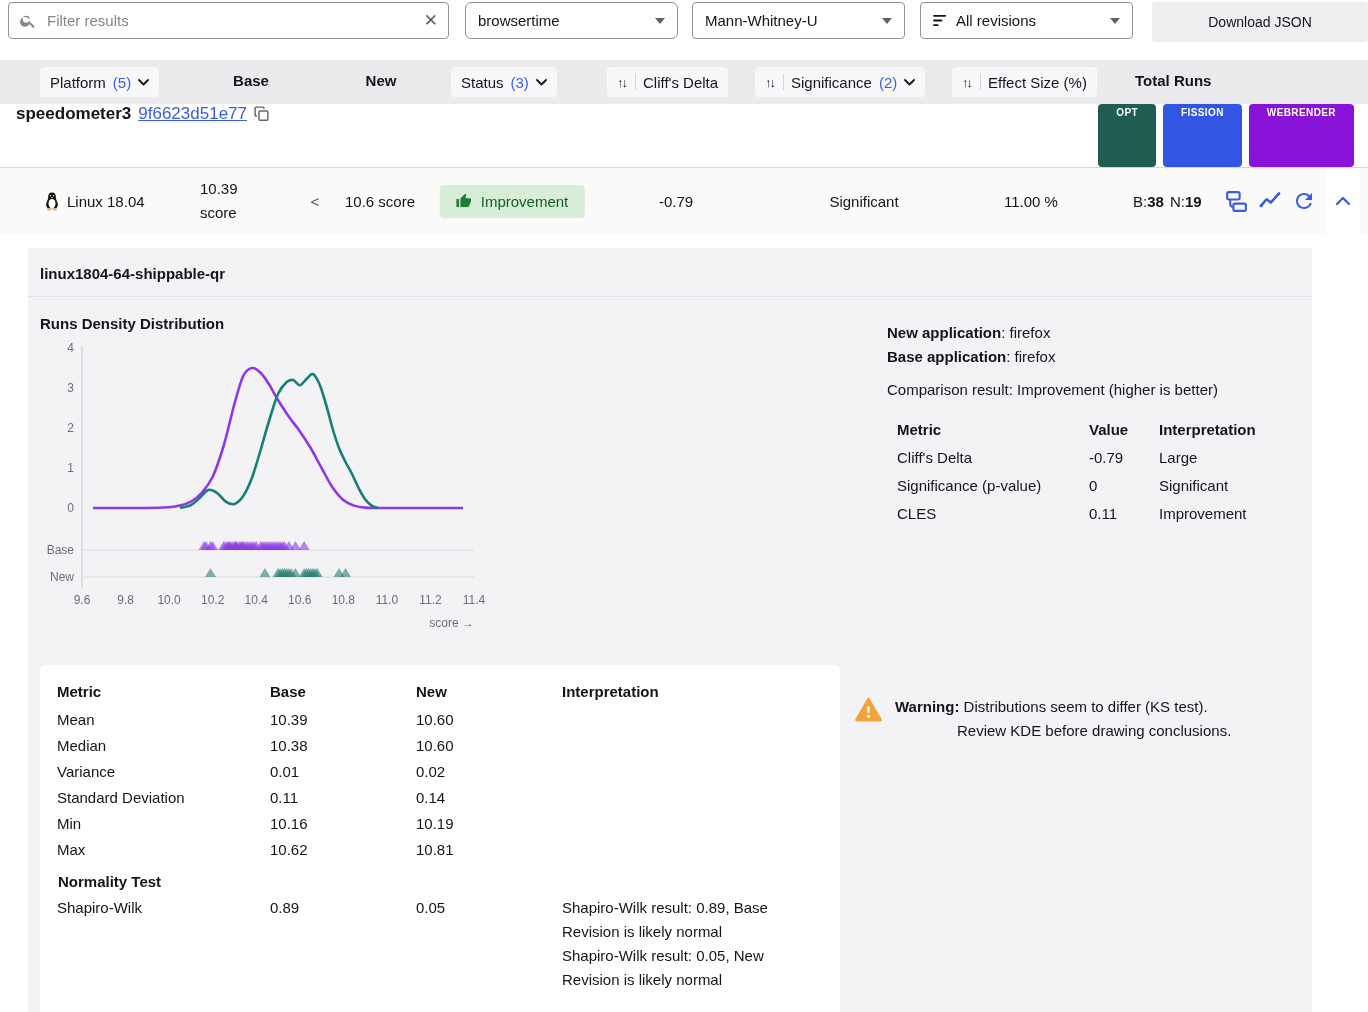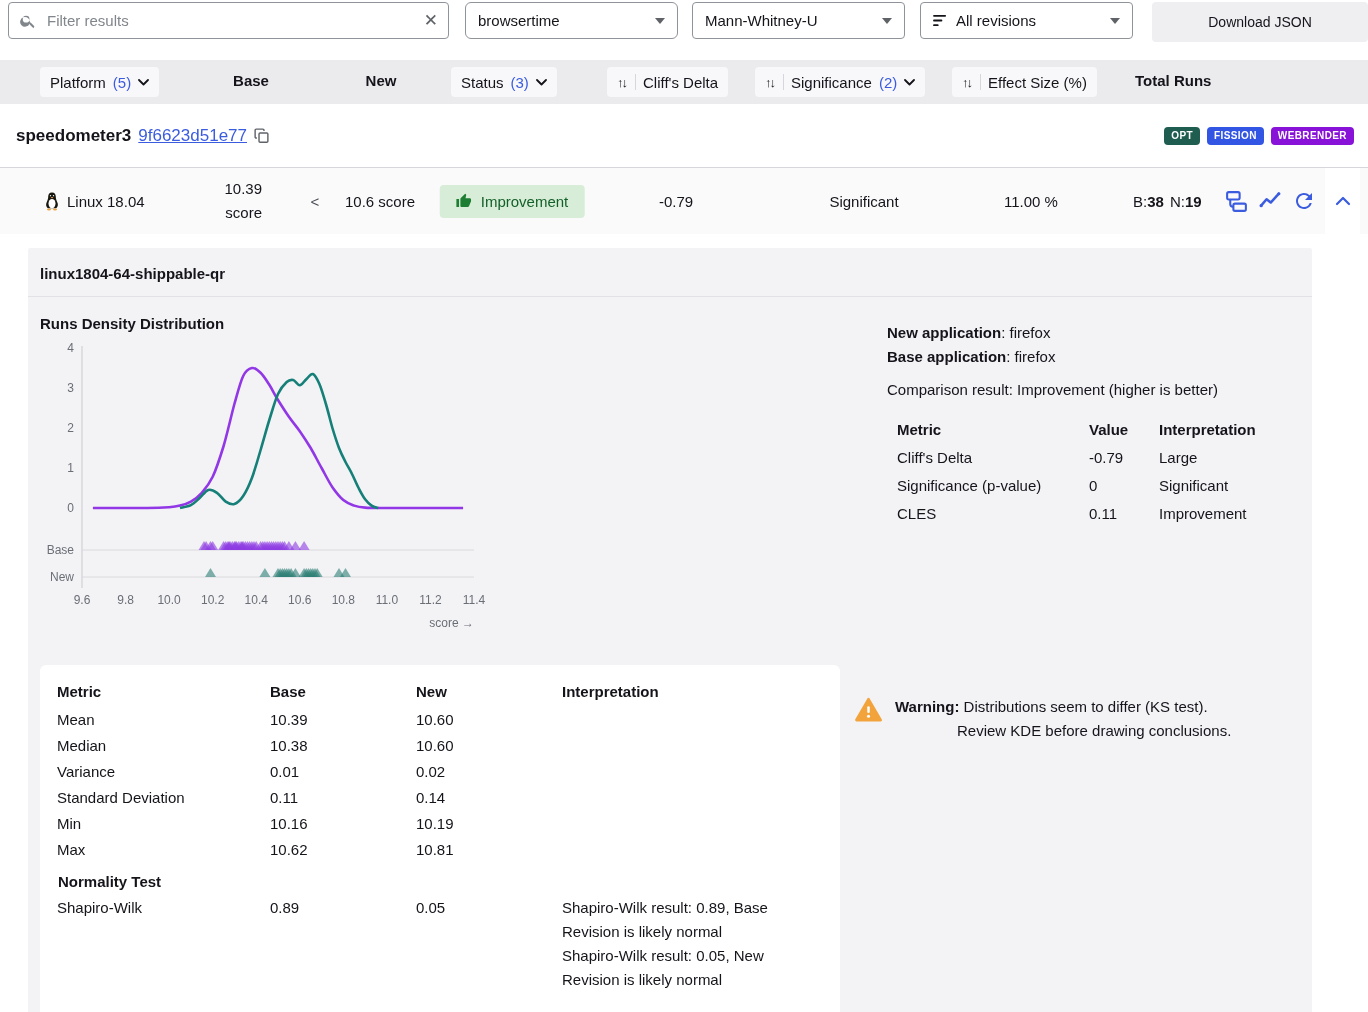--- a/index.html
+++ b/index.html
@@ -32,34 +32,34 @@
   .band { position:relative; height:44px; background:#ebebee; }
   .band .chip {
     position:absolute; top:7px; height:30px; background:#f8f8fa; border-radius:4px;
     display:inline-flex; align-items:center; padding:0 10px; gap:7px; cursor:pointer; white-space:nowrap;
   }
   .count { color:#3b5cdf; }
   .chip-divider { width:1px; height:16px; background:#d6d6db; }
   .sort-arrows { font-size:13px; letter-spacing:-2px; color:#15141a; padding-right:2px; }
   .band .col-head { position:absolute; top:12px; font-weight:bold; transform:translateX(-50%); white-space:nowrap; }
   .band .col-head-left { position:absolute; top:12px; font-weight:bold; white-space:nowrap; }
-  .title-row { height:63px; display:flex; align-items:center; padding:0 14px 0 16px; }
+  .title-row { height:63px; display:flex; padding:0 14px 0 16px; }
   .suite-name { font-size:17px; font-weight:bold; }
   .rev-link { font-size:17px; color:#3b5cdf; text-decoration:underline; margin-left:7px; cursor:pointer; }
   .copy-btn { margin-left:6px; display:inline-flex; cursor:pointer; }
   .badge-group { margin-left:auto; display:flex; gap:7px; }
   .suite-badge {
     color:#fff; font-size:10px; font-weight:bold; letter-spacing:.4px;
-    padding:4px 7px; border-radius:4px; line-height:1;
+    padding:4px 18px; border-radius:4px; line-height:1;
   }
   .divider { border:none; border-top:1px solid #d7d7db; margin:0; }
   .result-row { position:relative; height:66px; background:#fafafb; }
   .cell-platform { position:absolute; left:44px; top:0; height:66px; display:flex; align-items:center; gap:7px; }
   .cell-center { position:absolute; top:0; height:66px; display:flex; align-items:center; justify-content:center; transform:translateX(-50%); }
-  .base-score { left:231px; width:62px; text-align:right; line-height:1.6; }
+  .base-score { left:231px; width:62px; text-align:left; line-height:1.6; }
   .lt-sign { left:315px; color:#4a4d52; }
   .new-score { left:380px; white-space:nowrap; }
   .status-badge-cell { left:512px; }
   .improvement-badge {
     background:#d7edd7; color:#135f29; border-radius:4px; height:33px;
     display:inline-flex; align-items:center; gap:9px; padding:0 16px; font-size:15px;
   }
   .delta-cell { left:676px; } .sig-cell { left:864px; } .effect-cell { left:1031px; }
   .runs-cell { position:absolute; left:1133px; top:0; height:66px; display:flex; align-items:center; gap:6px; white-space:nowrap; }
   .runs-cell b { font-weight:bold; }

